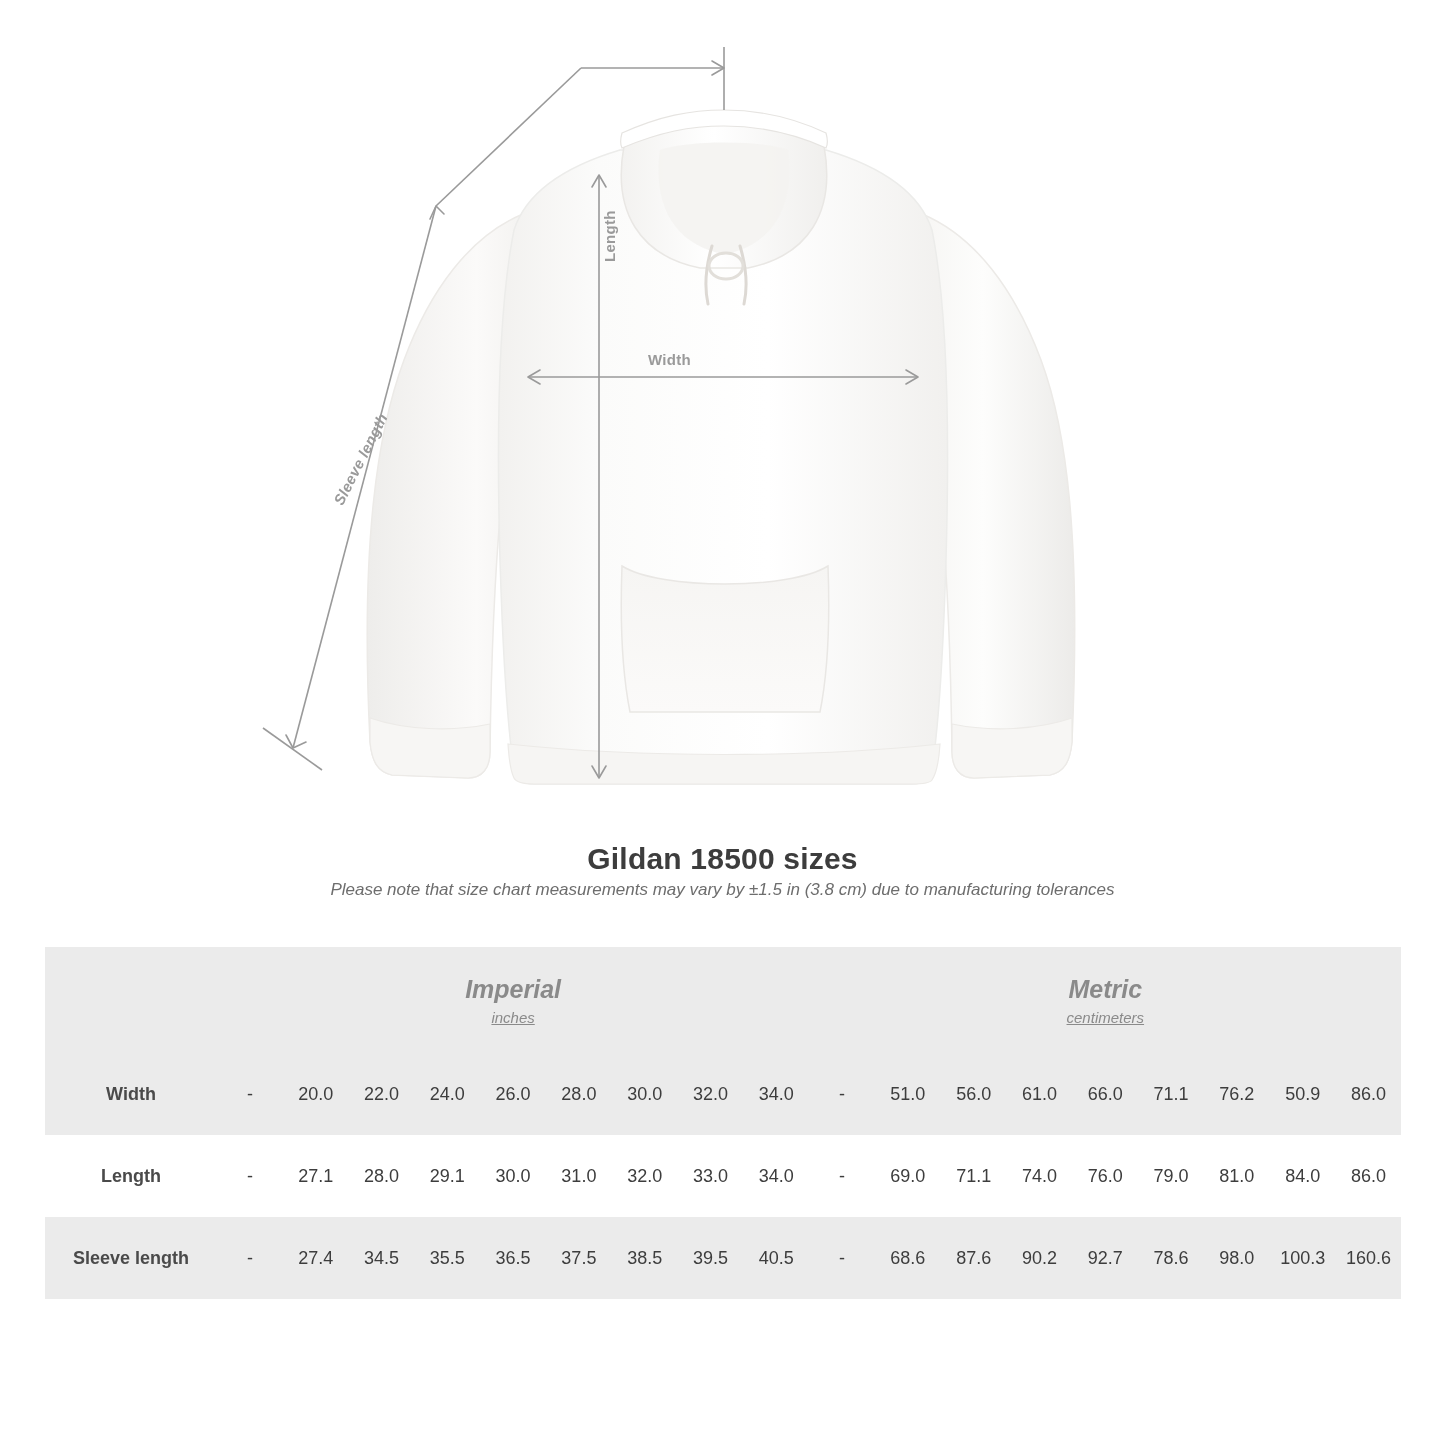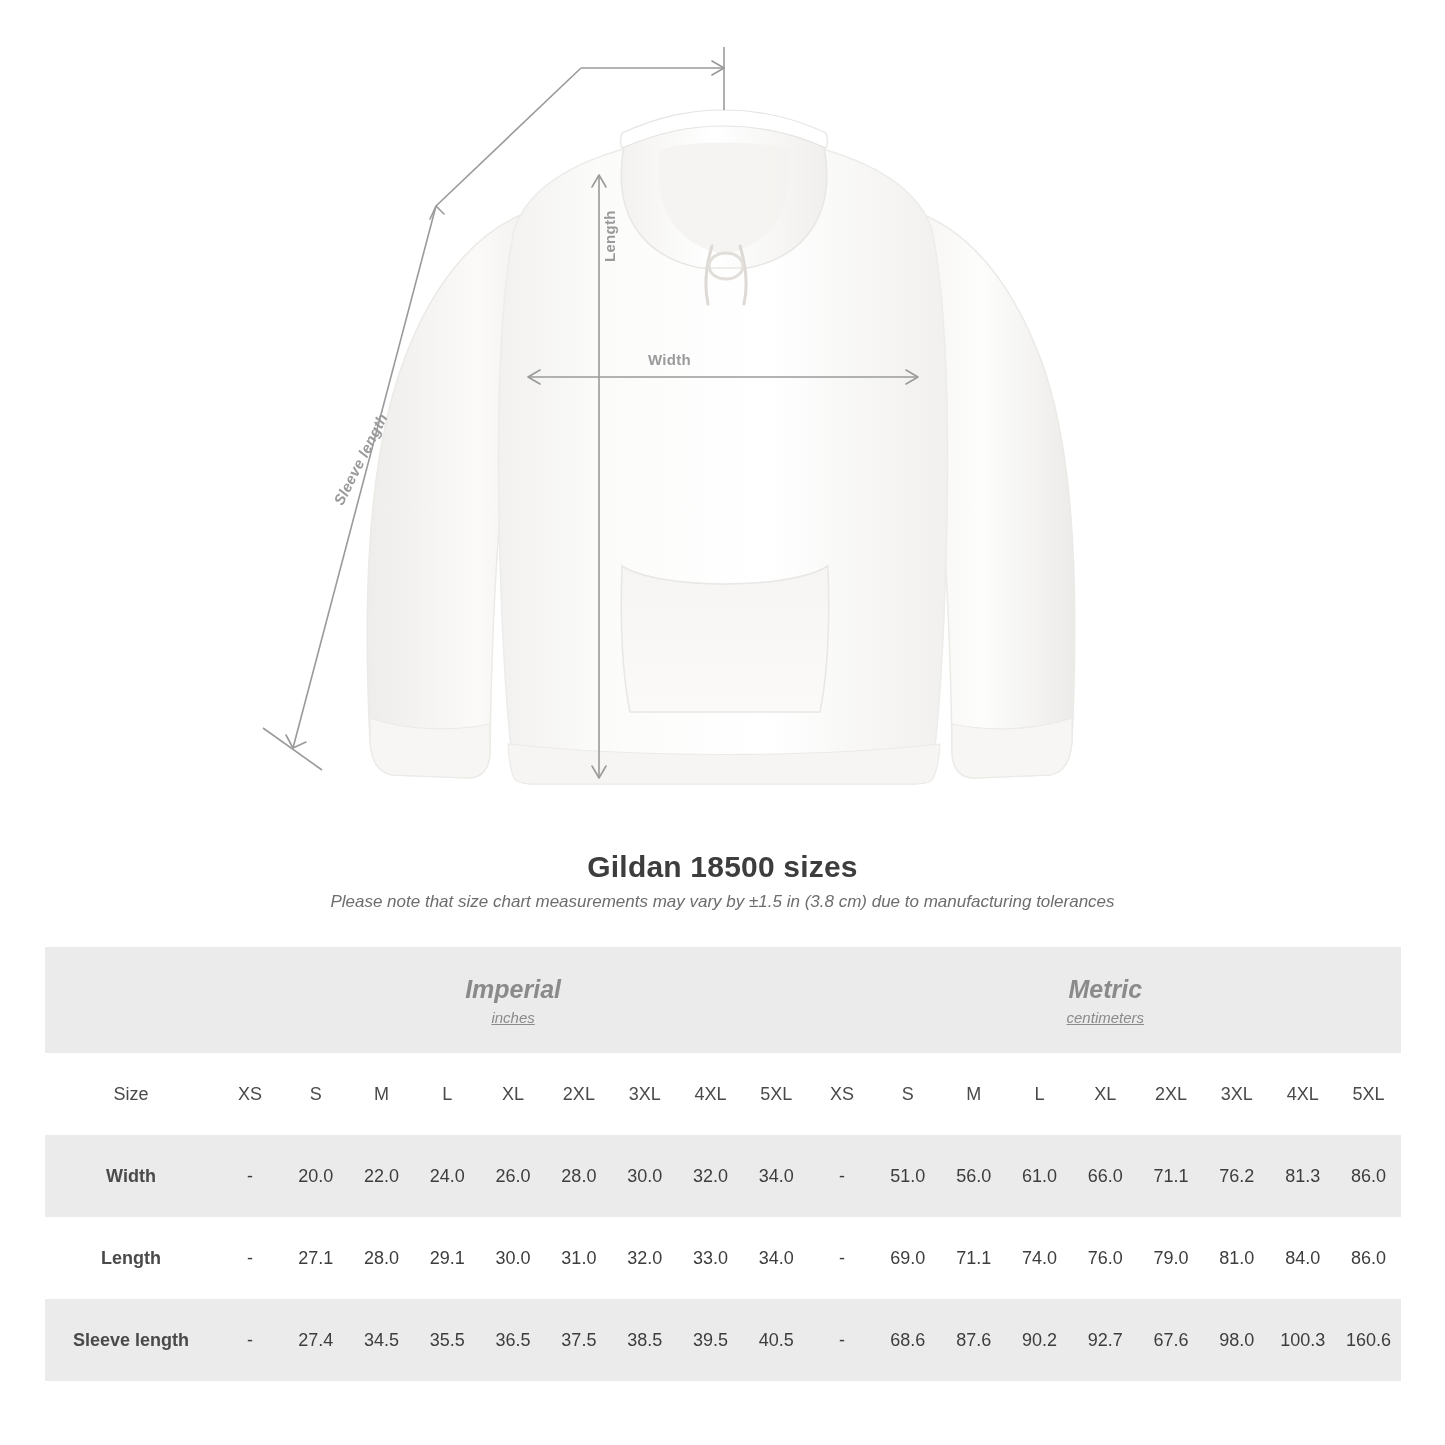--- a/index.html
+++ b/index.html
@@ -65,21 +65,21 @@
     position: absolute;
     top: 842px;
     left: 0;
     width: 1445px;
     text-align: center;
   }
   .chart-title {
     font-size: 30px;
     font-weight: bold;
     color: #3d3d3d;
-    margin: 8px;
+    margin: 0;
     letter-spacing: 0.2px;
   }
   .chart-note {
     font-size: 17px;
     font-style: italic;
     color: #6d6d6d;
     margin-top: 4px;
   }
 
   
@@ -282,61 +282,40 @@
           <td colspan="9">
             <div class="unit-title">Imperial</div>
             <div class="unit-sub">inches</div>
           </td>
           <td colspan="9">
             <div class="unit-title">Metric</div>
             <div class="unit-sub">centimeters</div>
           </td>
         </tr>
 
-        <tr class="hdr-row">
-          <td class="rowlabel">Size</td>
-          <td>XS</td>
-          <td>S</td>
-          <td>M</td>
-          <td>L</td>
-          <td>XL</td>
-          <td>2XL</td>
-          <td>3XL</td>
-          <td>4XL</td>
-          <td>5XL</td>
-          <td>XS</td>
-          <td>S</td>
-          <td>M</td>
-          <td>L</td>
-          <td>XL</td>
-          <td>2XL</td>
-          <td>3XL</td>
-          <td>4XL</td>
-          <td>5XL</td>
-        </tr>
 
         <tr class="data-row shaded">
           <td class="rowlabel">Width</td>
           <td>-</td>
           <td>20.0</td>
           <td>22.0</td>
           <td>24.0</td>
           <td>26.0</td>
           <td>28.0</td>
           <td>30.0</td>
           <td>32.0</td>
           <td>34.0</td>
           <td>-</td>
           <td>51.0</td>
           <td>56.0</td>
           <td>61.0</td>
           <td>66.0</td>
           <td>71.1</td>
           <td>76.2</td>
-          <td>81.3</td>
+          <td>50.9</td>
           <td>86.0</td>
         </tr>
 
         <tr class="data-row">
           <td class="rowlabel">Length</td>
           <td>-</td>
           <td>27.1</td>
           <td>28.0</td>
           <td>29.1</td>
           <td>30.0</td>
@@ -364,21 +343,21 @@
           <td>36.5</td>
           <td>37.5</td>
           <td>38.5</td>
           <td>39.5</td>
           <td>40.5</td>
           <td>-</td>
           <td>68.6</td>
           <td>87.6</td>
           <td>90.2</td>
           <td>92.7</td>
-          <td>67.6</td>
+          <td>78.6</td>
           <td>98.0</td>
           <td>100.3</td>
           <td>160.6</td>
         </tr>
       </tbody>
     </table>
   </div>
 
 </div>
 

